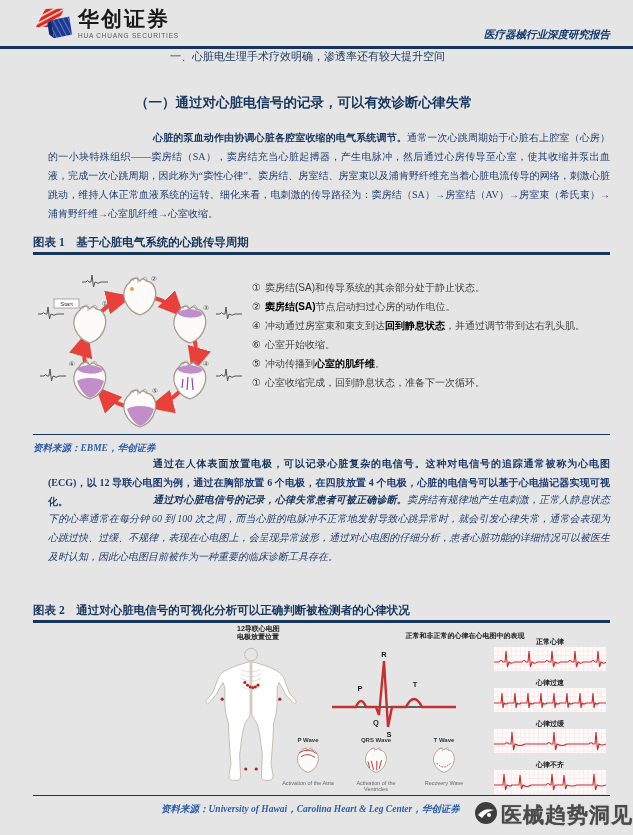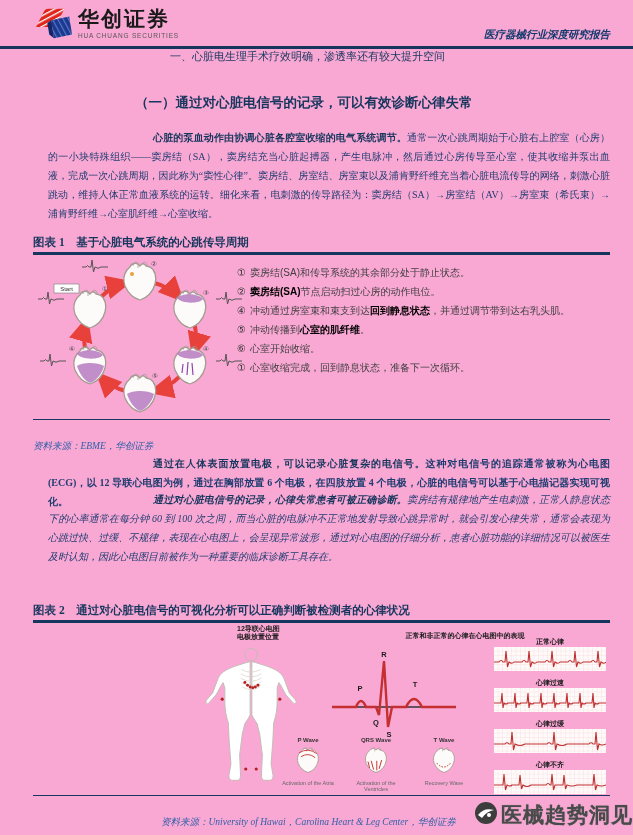--- a/index.html
+++ b/index.html
@@ -1,16 +1,16 @@
 <!DOCTYPE html>
 <html><head>
 <meta charset="utf-8">
 <style>
   html,body{margin:0;padding:0;background:#fff;}
-  .page{position:relative;width:633px;height:835px;background:#f9a8d4;overflow:hidden;
+  .page{position:relative;width:633px;height:835px;background:#e5e5e5;overflow:hidden;
         font-family:"Liberation Serif","DejaVu Serif",serif;}
   .abs{position:absolute;}
 
   
   .hdr{left:0;top:0;width:633px;height:46px;}
   .brand{position:absolute;left:35px;top:7px;display:flex;align-items:flex-start;gap:5px;}
   .brand-txt{display:flex;flex-direction:column;}
   .brand-cn{font-family:"Liberation Sans",sans-serif;font-weight:900;font-size:21px;
             letter-spacing:2px;color:#1a1a1a;line-height:24px;}
   .brand-en{font-family:"Liberation Sans",sans-serif;font-size:6.5px;color:#555;
@@ -26,27 +26,27 @@
         text-align:justify;text-indent:105px;}
   .para b{color:#17365d;}
   .p1{top:118px;} .p2{top:444px;font-weight:bold;} .p3{top:480px;font-style:italic;}
 
   
   .figure{left:33px;width:577px;}
   .fig1{top:236px;} .fig2{top:604px;}
   .fig-title{font-size:11.5px;font-weight:700;color:#17365d;line-height:13px;}
   .rule-top{height:2.5px;background:#17365d;margin-top:3px;}
   .rule-bot{height:1.5px;background:#17365d;}
-  .fig-source{font-size:9.5px;font-weight:400;font-style:italic;color:#2e5fa8;margin-top:20px;}
+  .fig-source{font-size:9.5px;font-weight:700;font-style:italic;color:#2e5fa8;margin-top:7px;}
   .fig2 .fig-source{margin-left:128px;}
 
   
   .fig1-body{position:relative;height:164px;}
   .cycle{position:absolute;left:5px;top:2px;}
-  .steps{list-style:none;margin:0;padding:8px 0 0 204px;}
+  .steps{list-style:none;margin:15px;padding:8px 0 0 204px;}
   .steps li{font-family:"Liberation Sans","DejaVu Sans",sans-serif;font-size:10px;
             line-height:19px;color:#3f3f3f;white-space:nowrap;overflow:hidden;}
   .steps li .num{margin-right:4px;color:#333;}
   .steps li b{color:#000;}
 
   
   .fig2-body{position:relative;height:172px;font-family:"Liberation Sans","DejaVu Sans",sans-serif;}
   .f2-label{position:absolute;left:204px;top:2px;font-size:7px;font-weight:700;
             color:#1a1a1a;line-height:8.5px;}
   .bodysvg{position:absolute;left:170px;top:16px;}
@@ -178,22 +178,22 @@
           <use href="#mecg" x="2" y="96"></use>
           <use href="#mecg" x="178" y="34"></use>
           <use href="#mecg" x="178" y="96"></use>
           <use href="#mecg" x="44" y="2"></use>
         </g>
       </svg>
       <ol class="steps">
           <li><span class="num">①</span><span>窦房结(SA)和传导系统的其余部分处于静止状态。</span></li>
           <li><span class="num">②</span><b>窦房结(SA)</b><span>节点启动扫过心房的动作电位。</span></li>
           <li><span class="num">④</span><span>冲动通过房室束和束支到达</span><b>回到静息状态</b><span>，并通过调节带到达右乳头肌。</span></li>
+          <li><span class="num">⑥</span><span>心室开始收缩。</span></li>
           <li><span class="num">⑤</span><span>冲动传播到</span><b>心室的肌纤维</b><span>。</span></li>
-          <li><span class="num">⑥</span><span>心室开始收缩。</span></li>
           <li><span class="num">①</span><span>心室收缩完成，回到静息状态，准备下一次循环。</span></li>
         </ol>
     </div>
     <div class="rule-bot"></div>
     <div class="fig-source">资料来源：EBME，华创证券</div>
   </section>
 
   <p class="abs para p2"><b>通过在人体表面放置电极，可以记录心脏复杂的电信号。</b><span>这种对电信号的追踪通常被称为心电图(ECG)，以 12 导联心电图为例，通过在胸部放置 6 个电极，在四肢放置 4 个电极，心脏的电信号可以基于心电描记器实现可视化。</span></p>
   <p class="abs para p3"><b>通过对心脏电信号的记录，心律失常患者可被正确诊断。</b><span>窦房结有规律地产生电刺激，正常人静息状态下的心率通常在每分钟 60 到 100 次之间，而当心脏的电脉冲不正常地发射导致心跳异常时，就会引发心律失常，通常会表现为心跳过快、过缓、不规律，表现在心电图上，会呈现异常波形，通过对心电图的仔细分析，患者心脏功能的详细情况可以被医生及时认知，因此心电图目前被作为一种重要的临床诊断工具存在。</span></p>
 

